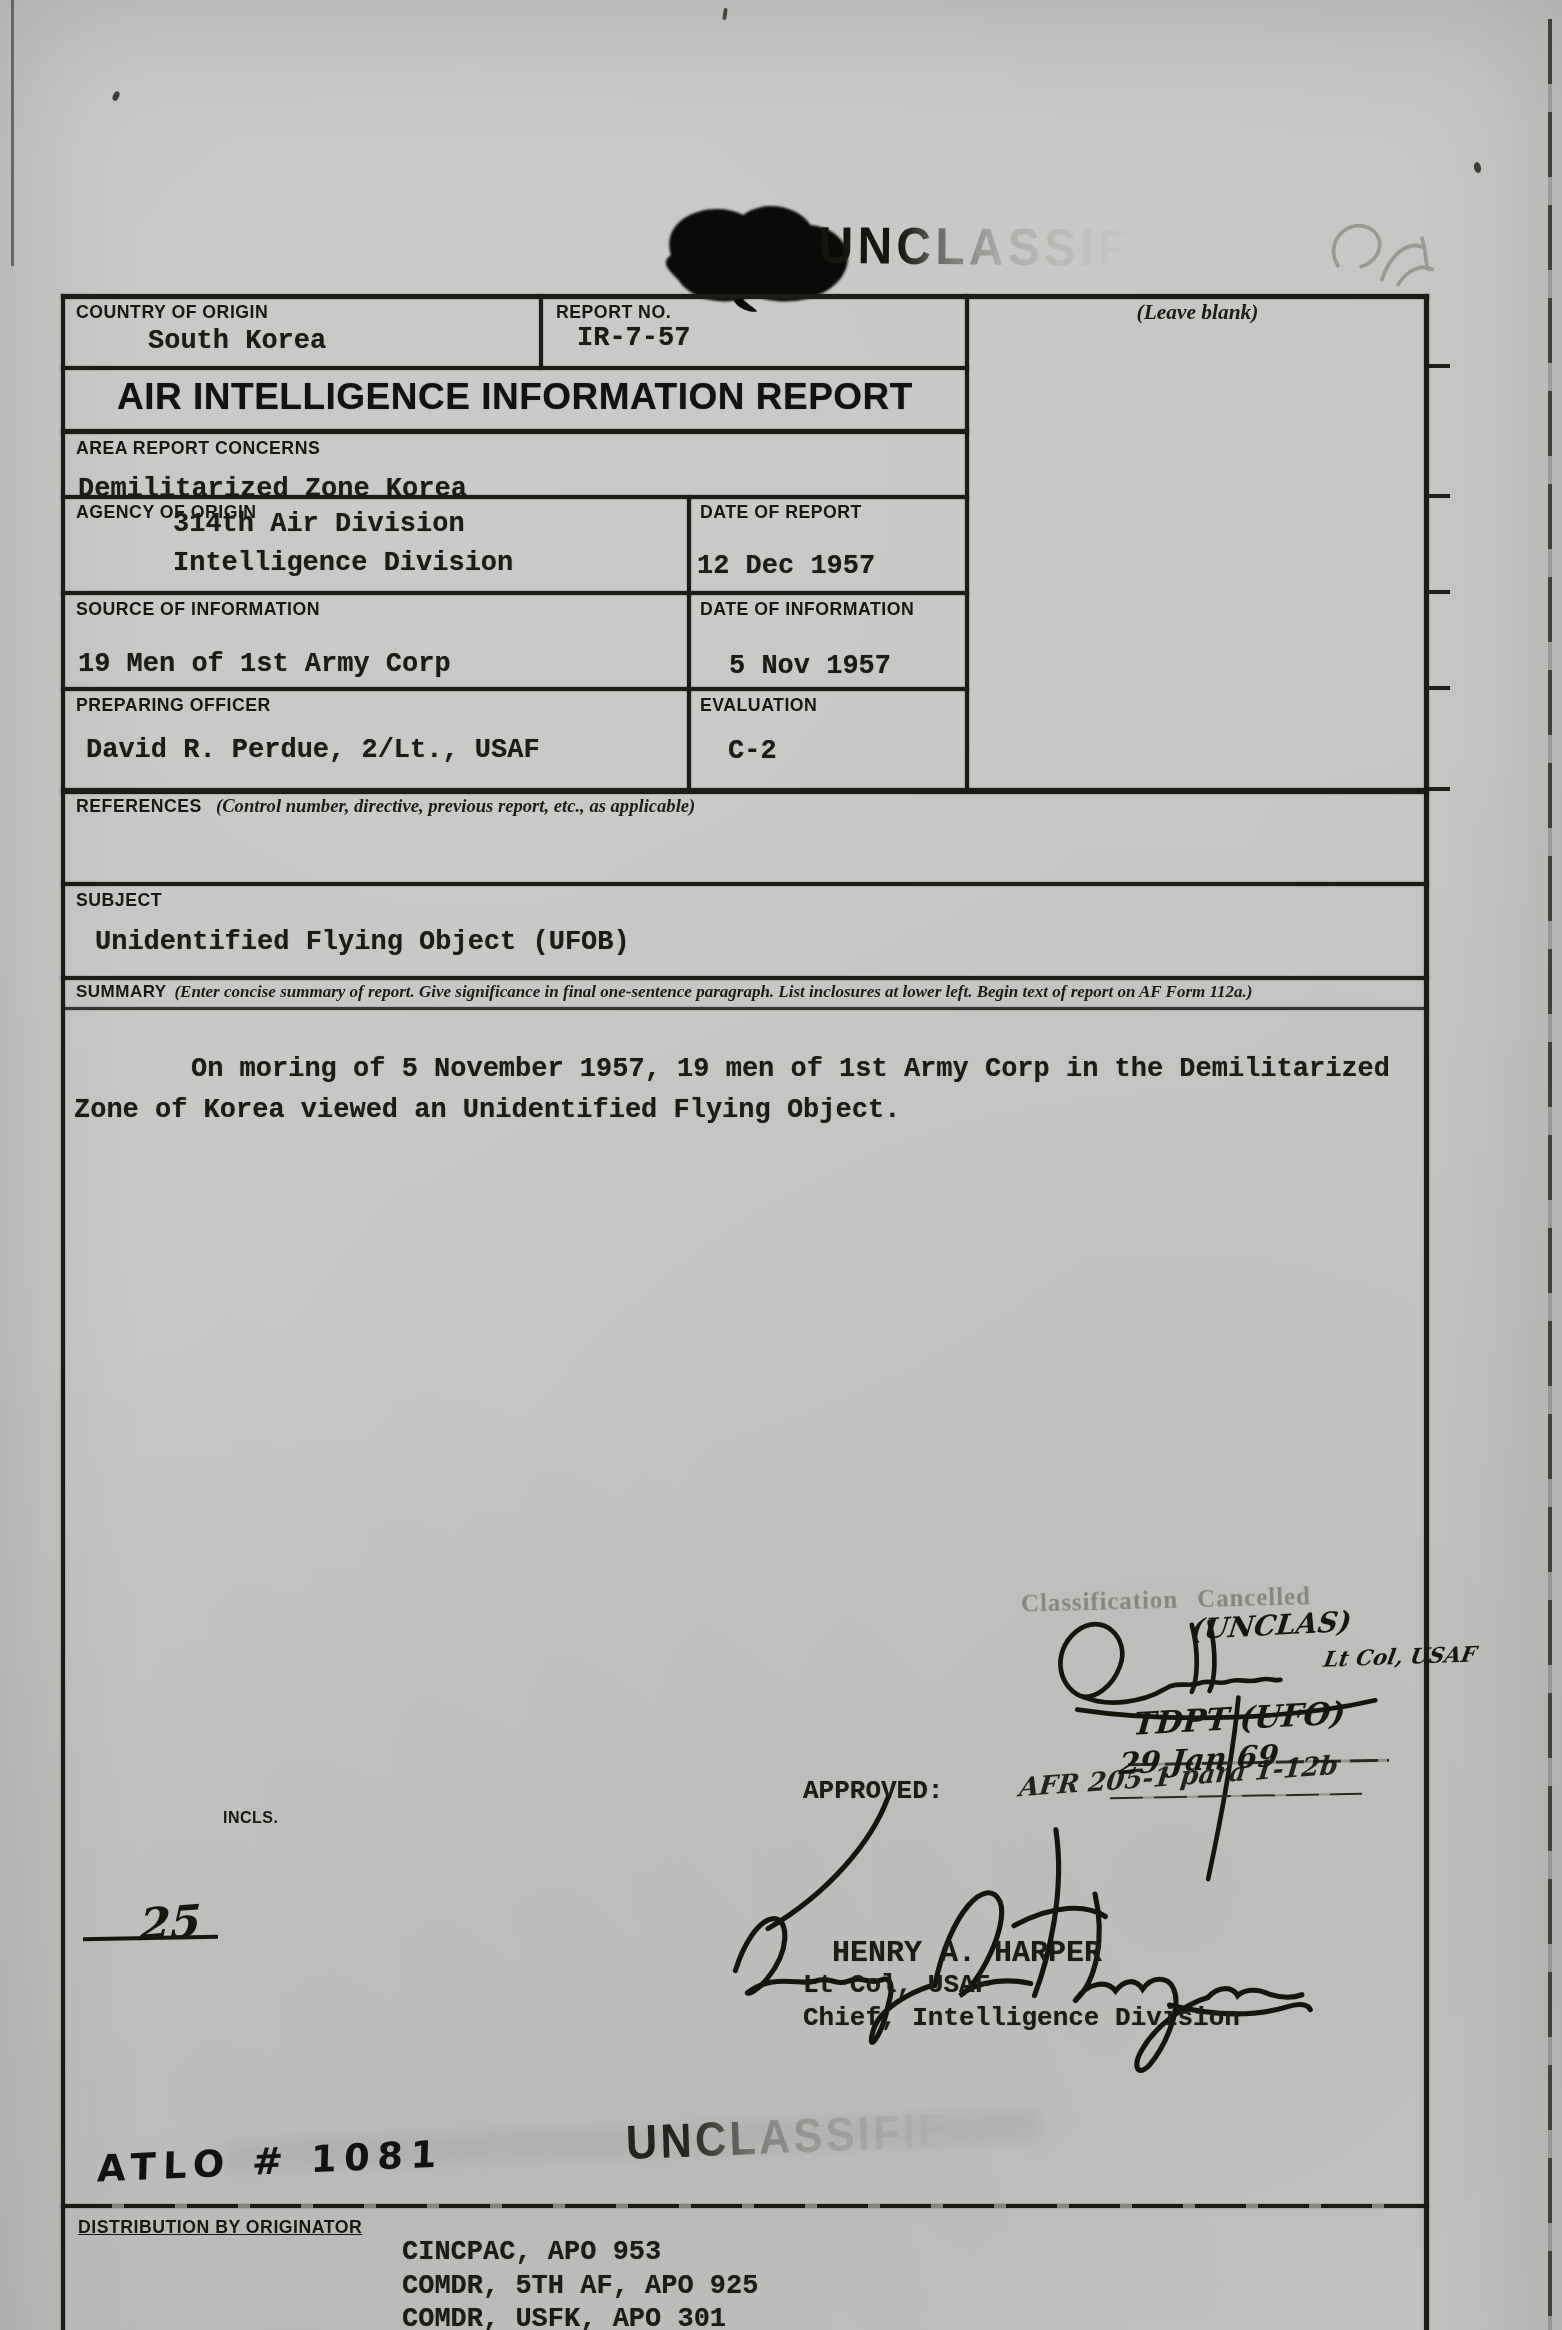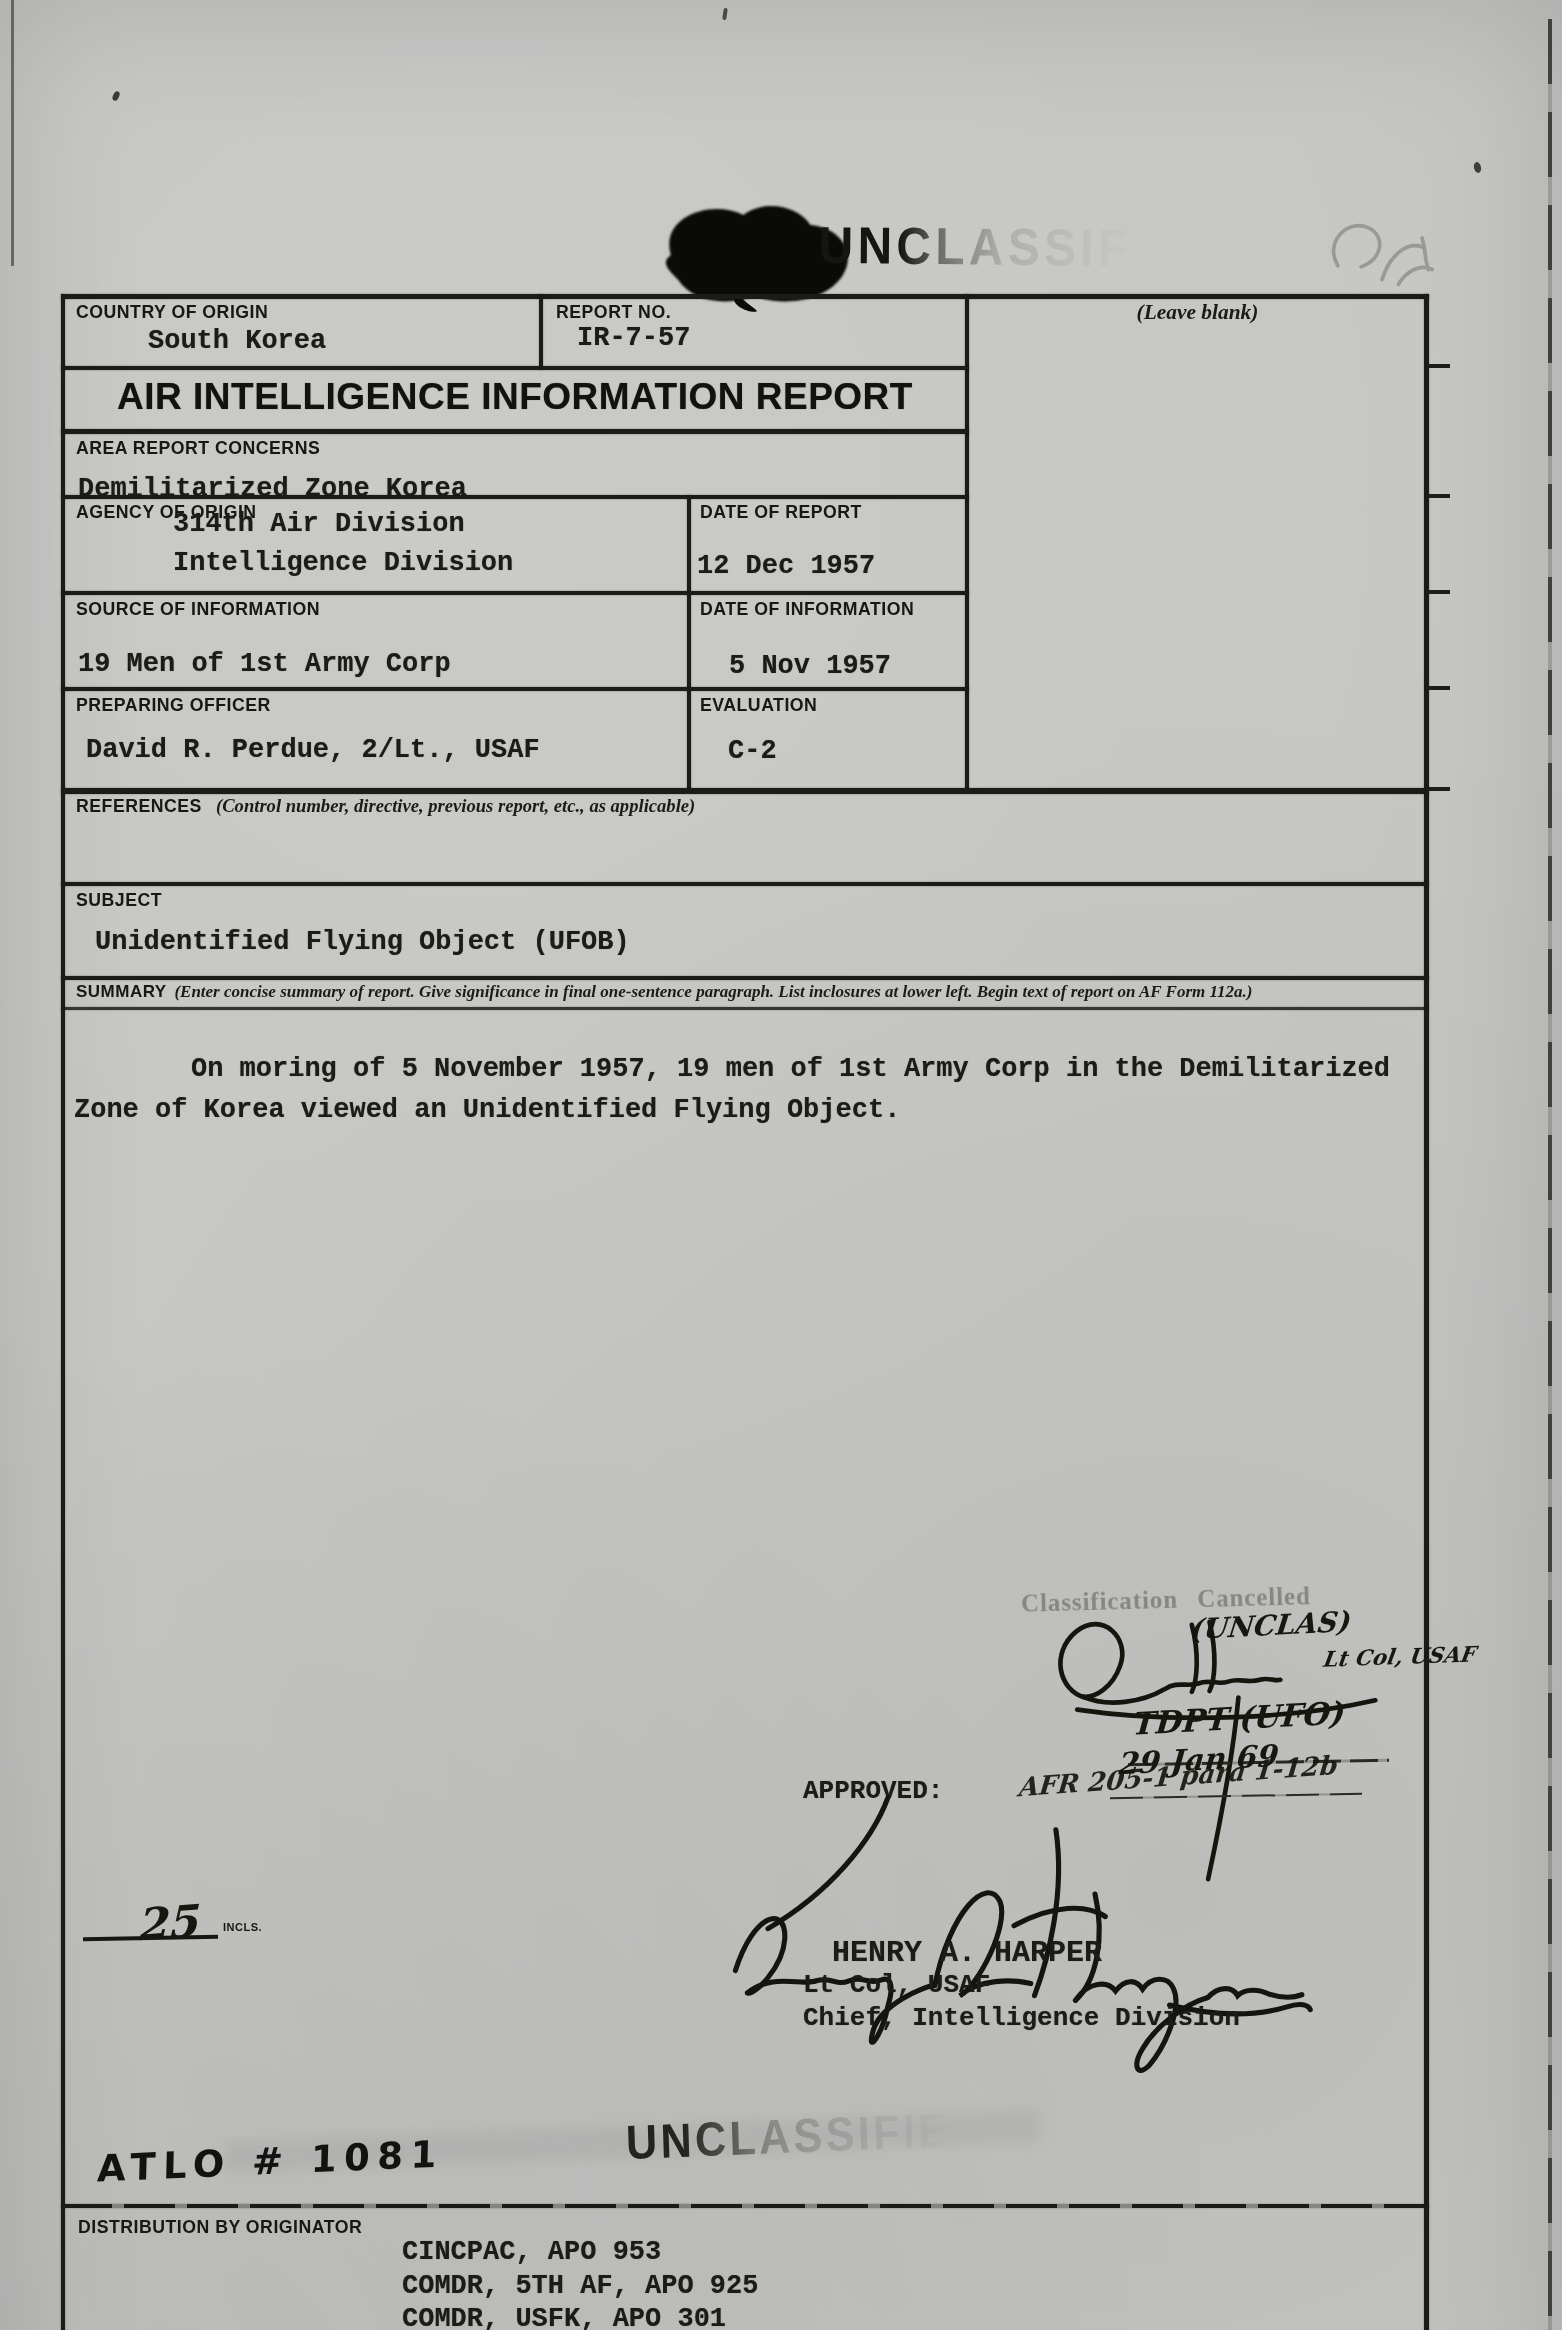--- a/index.html
+++ b/index.html
@@ -151,26 +151,26 @@
       <path d="M1032,456 C1056,430 1086,432 1096,452 C1112,436 1142,438 1162,448 C1192,458 1218,456 1234,450"></path>
       <path d="M950,472 C1030,492 1122,500 1202,476 C1232,466 1248,472 1252,482"></path>
     </g>
   </svg>
   <div class="abs typed" style="left:803px;top:1936px;font-size:30px;margin-left:29px;">HENRY A. HARPER</div>
   <div class="abs typed" style="left:803px;top:1970px;font-size:26px;">Lt Col, USAF</div>
   <div class="abs typed" style="left:803px;top:2003px;font-size:26px;text-align:right;">Chief, Intelligence Division</div>
 
   <div class="abs hand" style="left:140px;top:1897px;font-size:44px;font-weight:700;transform:rotate(-4deg) skewX(-6deg);">25</div>
   <div class="abs" style="left:83px;top:1936px;width:135px;height:4.2px;background:#161613;transform:rotate(-1deg);"></div>
-  <div class="abs lbl" style="left:223px;top:1921px;font-size:11px;">INCLS.</div>
+  <div class="abs lbl" style="left:223px;top:1809px;font-size:16px;">INCLS.</div>
 
   <div class="abs" style="left:97px;top:2140px;font-family:'DejaVu Sans',sans-serif;font-weight:800;font-size:37px;letter-spacing:7.5px;color:#121210;transform:rotate(-2.5deg) skewX(-4deg);white-space:nowrap;">ATLO # 1081</div>
   <div class="abs stamp" style="left:625px;top:2115px;font-size:48px;letter-spacing:3.7px;color:#23231f;transform:scaleX(.9) rotate(-2deg);transform-origin:left top;
               -webkit-mask-image:linear-gradient(90deg,#000 0%,#000 16%,rgba(0,0,0,.75) 25%,rgba(0,0,0,.3) 40%,rgba(0,0,0,.16) 56%,rgba(0,0,0,.07) 74%,rgba(0,0,0,0) 92%);
               mask-image:linear-gradient(90deg,#000 0%,#000 16%,rgba(0,0,0,.75) 25%,rgba(0,0,0,.3) 40%,rgba(0,0,0,.16) 56%,rgba(0,0,0,.07) 74%,rgba(0,0,0,0) 92%);">UNCLASSIFIED</div>
 
-  <div class="abs lbl" style="left:78px;top:2217px;">DISTRIBUTION BY ORIGINATOR</div>
+  <div class="abs lbl" style="left:78px;top:2217px;text-decoration:underline;">DISTRIBUTION BY ORIGINATOR</div>
   <div class="abs typed" style="left:402px;top:2237px;">CINCPAC, APO 953</div>
   <div class="abs typed" style="left:402px;top:2271px;">COMDR, 5TH AF, APO 925</div>
   <div class="abs typed" style="left:402px;top:2304px;">COMDR, USFK, APO 301</div>
 
 </div>
 
 
 </body></html>

